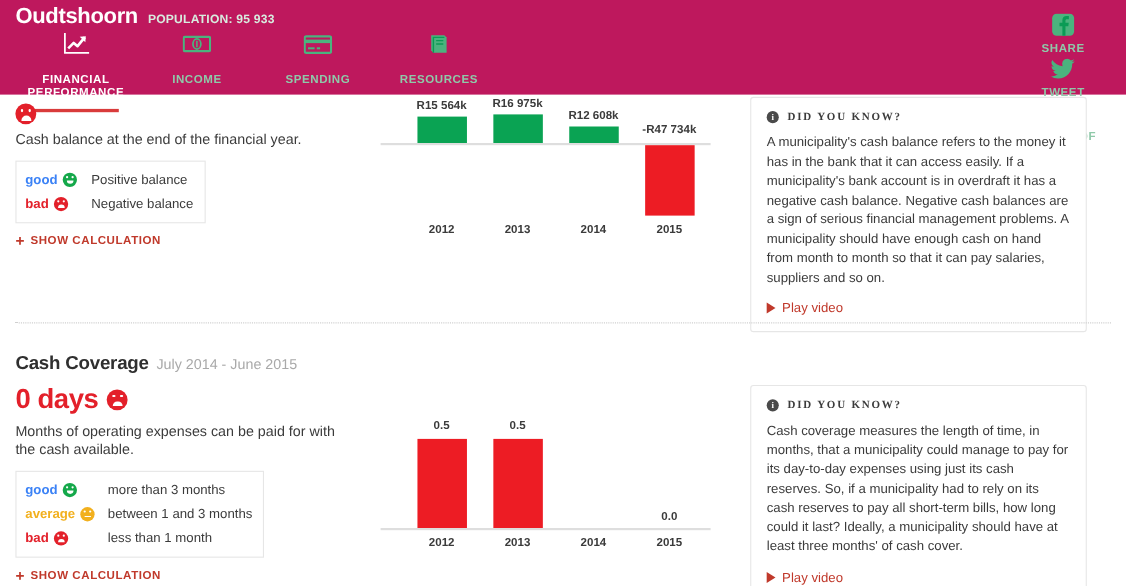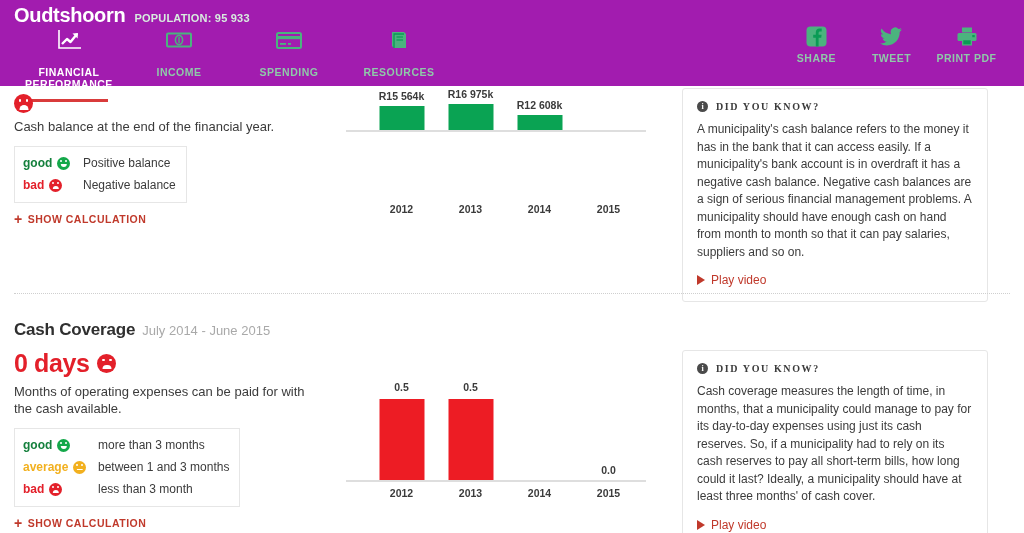--- a/index.html
+++ b/index.html
@@ -8,21 +8,21 @@
     font-family: "Liberation Sans", sans-serif;
     background: #ffffff;
     overflow: hidden;
     color: #3b3b3b;
   }
   .page { position: relative; width: 1024px; height: 533px; background:#fff; }
 
   
   .header {
     position: absolute; left:0; top:0; width:1024px; height:86px;
-    background:#a21caf;
+    background:#be185d;
   }
   .brand-row { position:absolute; left:14px; top:4px; display:flex; align-items:baseline; gap:9px; }
   .brand-name {
     font-size:20px; font-weight:bold; color:#ffffff; letter-spacing:-0.3px;
   }
   .brand-pop {
     font-size:11px; font-weight:bold; color:#d8ecdf; letter-spacing:0.2px;
   }
   .nav { position:absolute; left:14px; top:26px; display:flex; align-items:flex-start; }
   .nav-item {
@@ -31,21 +31,21 @@
   .nav-item .nav-ico { height:24px; display:flex; align-items:center; justify-content:center; }
   .nav-item .nav-label {
     margin-top:14px; font-size:10.5px; font-weight:bold; letter-spacing:0.5px;
     color:#8fc9a9; line-height:12px;
   }
   .nav-item.active .nav-label { color:#ffffff; }
   .nav-item.active .nav-underline {
     position:absolute; left:16px; right:16px; bottom:-12px; height:3px; background:#d93b3b;
   }
 
-  .social { position:absolute; right:20px; top:24px; display:flex; }
+  .social { position:absolute; right:20px; top:10px; display:flex;flex-direction:column; }
   .social-item { width:75px; text-align:center; cursor:pointer; }
   .social-item .nav-ico { height:24px; display:flex; align-items:center; justify-content:center; }
   .social-item .nav-label {
     margin-top:4px; font-size:10.5px; font-weight:bold; letter-spacing:0.5px; color:#8fc9a9;
   }
 
   
   .section { position:absolute; left:0; width:1024px; }
   #section-cash  { top:86px; height:207px; }
   #section-cover { top:310px; height:223px; }
@@ -89,21 +89,21 @@
 
   .sec-desc { font-size:13px; line-height:17px; color:#3b3b3b; margin-top:5px; width:305px; }
 
   .legend-box {
     margin-top:11px; border:1px solid #e6e6e6; background:#fff;
     display:inline-block; padding:5px 10px 6px 8px;
   }
   .legend-row { display:flex; align-items:center; height:22px; }
   .legend-key { display:flex; align-items:center; gap:5px; }
   .legend-key-text { font-size:12px; font-weight:bold; }
-  .legend-key-text.good { color:#15803d;text-align:center; }
+  .legend-key-text.good { color:#3b82f6;text-align:center; }
   .legend-key-text.avg  { color:#f2b01e; }
   .legend-key-text.bad  { color:#e3202a; }
   .legend-desc { font-size:12px; color:#3b3b3b; }
 
   .show-calc {
     margin-top:10px; font-size:10.5px; font-weight:bold; letter-spacing:0.5px;
     color:#c0392b; cursor:pointer; display:flex; align-items:center; gap:5px;
   }
   .plus { font-size:14px; font-weight:bold; line-height:10px; }
 
@@ -298,20 +298,24 @@
         <div class="bar-col" style="left:91px; bottom:0; height:130px;">
           <div class="bar-label" style="top:-2px;">R16 975k</div>
           <div class="bar green" style="top:14px; height:26px;"></div>
         </div>
 
         <div class="bar-col" style="left:160px; bottom:0; height:130px;">
           <div class="bar-label" style="top:9px;">R12 608k</div>
           <div class="bar green" style="top:25px; height:15px;"></div>
         </div>
 
+        <div class="bar-col" style="left:229px; bottom:0; height:130px;">
+          <div class="bar-label" style="top:22px;">-R47 734k</div>
+          <div class="bar red" style="top:42px; height:64px;"></div>
+        </div>
 
         <div class="x-tick" style="left:22px; top:113px;">2012</div>
         <div class="x-tick" style="left:91px; top:113px;">2013</div>
         <div class="x-tick" style="left:160px; top:113px;">2014</div>
         <div class="x-tick" style="left:229px; top:113px;">2015</div>
       </div>
     </div>
 
     <div class="dyk" style="left:682px; top:2px;">
       <div class="dyk-head">
@@ -362,21 +366,21 @@
           </div>
           <div class="legend-desc">between 1 and 3 months</div>
         </div>
         <div class="legend-row">
           <div class="legend-key" style="width:75px;">
             <span class="legend-key-text bad">bad</span>
             <span class="face sm bad">
                 <span class="mouth"></span>
               </span>
           </div>
-          <div class="legend-desc">less than 3 month</div>
+          <div class="legend-desc">less than 1 month</div>
         </div>
       </div>
 
       <div class="show-calc">
         <span class="plus">+</span>
         <span>SHOW CALCULATION</span>
       </div>
     </div>
 
     <div class="chart" style="left:346px; top:40px; height:130px;">

